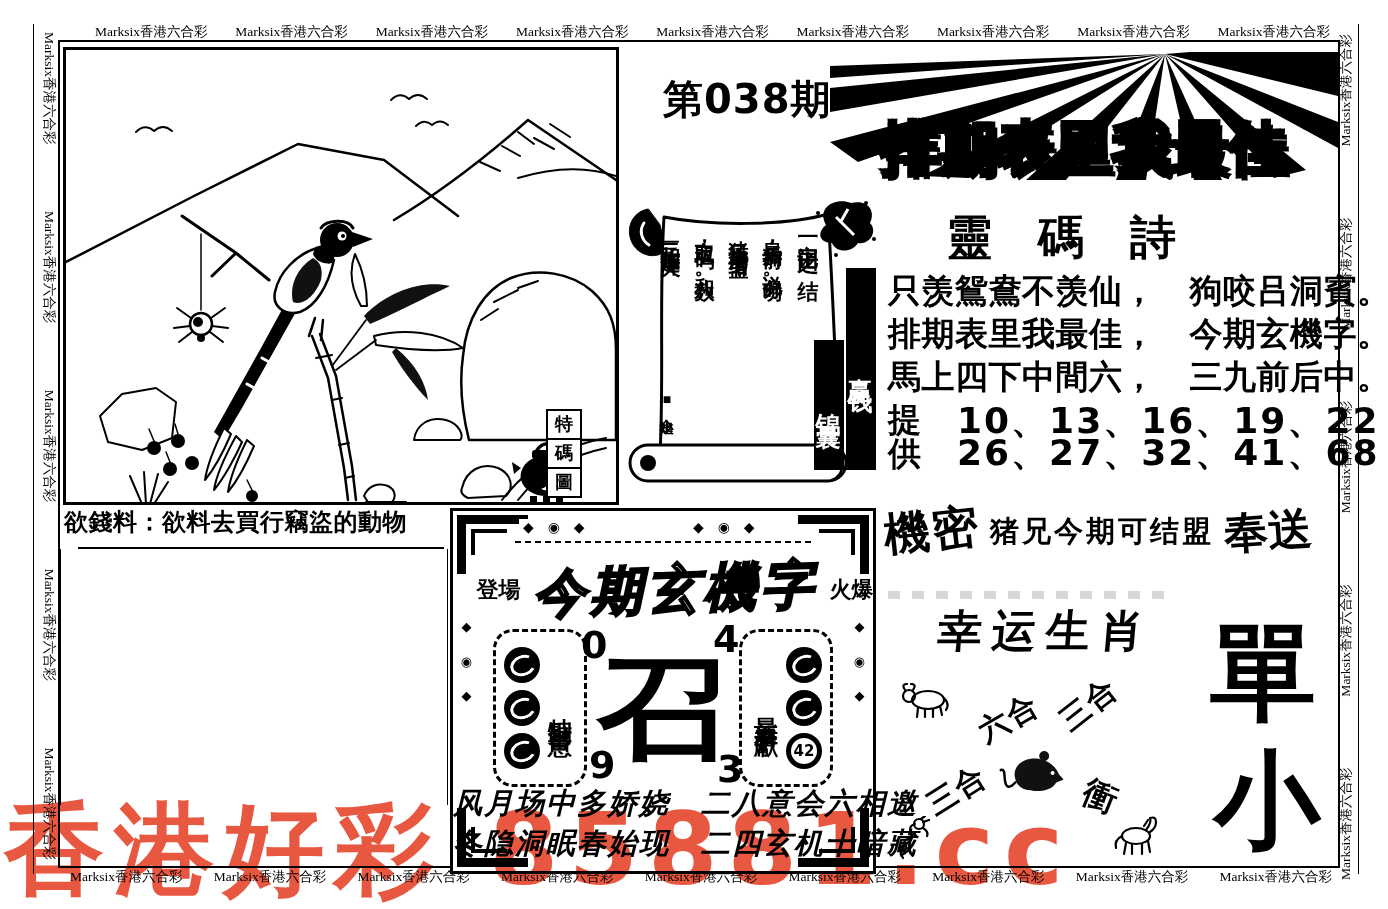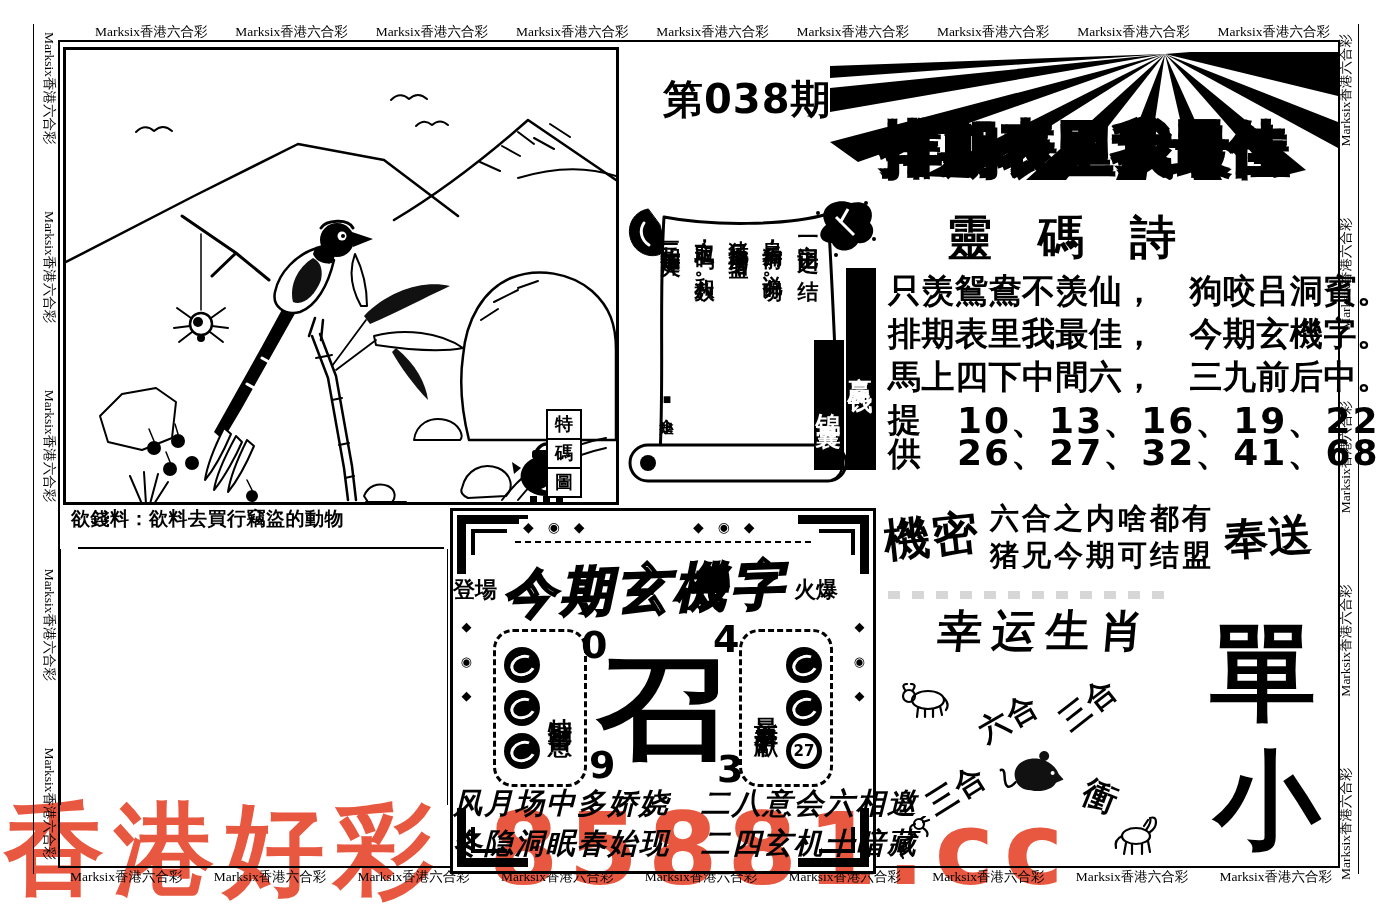--- a/index.html
+++ b/index.html
@@ -20,21 +20,21 @@
 
   
   .pic-box{position:absolute;left:63px;top:47px;width:550px;height:452px;border:3px solid #000;background:#fff;}
   .scene{width:100%;height:100%;}
   .tm-label{position:absolute;right:34px;bottom:4px;width:36px;}
   .tm-cell{width:32px;height:27px;border:2px solid #000;background:#fff;
            font:900 18px "Liberation Serif",serif;text-align:center;line-height:27px;margin-top:-2px;}
 
   
   .money-tip{position:absolute;left:64px;top:506px;font-family:"DejaVu Sans",sans-serif;
-             font-weight:900;font-size:19px;white-space:nowrap;letter-spacing:0.5px;margin-left:7px;}
+             font-weight:900;font-size:24px;white-space:nowrap;letter-spacing:0.5px;}
   .tip-rule{position:absolute;left:78px;top:547px;width:366px;height:7px;background:#000;}
   .tip-block{position:absolute;left:64px;top:551px;width:18px;height:48px;background:#000;}
   .empty-box{position:absolute;left:60px;top:549px;width:386px;height:256px;
              border-left:1px solid #000;border-right:1px solid #000;background:#fff;}
 
   
   .issue{position:absolute;left:663px;top:72px;font:900 40px "DejaVu Sans",sans-serif;letter-spacing:1px;}
   .banner-title{position:absolute;left:830px;top:52px;width:508px;height:132px;}
   .banner-title svg{position:absolute;left:0;top:0;width:100%;height:100%;}
   .banner-title .t{position:absolute;left:0;bottom:-4px;width:100%;text-align:center;
@@ -109,22 +109,22 @@
   .orn-tr{right:4px;top:4px;transform:scaleX(-1);}
   .orn-bl{left:4px;bottom:4px;transform:scaleY(-1);}
   .orn-br{right:4px;bottom:4px;transform:scale(-1,-1);}
   .top-dash{position:absolute;left:62px;top:30px;width:296px;border-top:2px dashed #000;}
   .cluster{position:absolute;top:8px;font-size:14px;letter-spacing:5px;background:#fff;padding:0 4px;}
   .cluster::before{content:"◆ ◉ ◆";}
   .cl{left:66px;} .cr{left:236px;}
   .side-orn{position:absolute;top:108px;font-size:13px;writing-mode:vertical-rl;letter-spacing:8px;}
   .side-orn::before{content:"◆ ◉ ◆";}
   .so-l{left:6px;} .so-r{right:6px;}
-  .m-head{position:absolute;left:0;top:44px;width:100%;display:flex;justify-content:flex-start;
-          align-items:center;gap:6px;}
+  .m-head{position:absolute;left:0;top:44px;width:100%;display:flex;justify-content:center;
+          align-items:center;gap:12px;padding-left:12px;}
   .m-small{font:900 22px "DejaVu Sans",sans-serif;}
   .m-title{font:900 52px "DejaVu Serif",serif;font-style:italic;color:#fff;
            -webkit-text-stroke:2.5px #000;letter-spacing:5px;transform:rotate(-2deg);white-space:nowrap;}
   .m-mid{position:absolute;left:0;top:118px;width:100%;height:160px;}
   .panel{position:absolute;top:0;width:88px;height:152px;border:3px dashed #000;border-radius:20px;
          display:flex;align-items:center;justify-content:center;gap:4px;background:#fff;}
   .p-left{left:40px;} .p-right{right:40px;}
   .circ-col{display:flex;flex-direction:column;gap:7px;}
   .mcircle{width:36px;height:36px;border-radius:50%;background:#000;position:relative;overflow:hidden;}
   .mcircle::before{content:"";position:absolute;left:6px;top:8px;width:20px;height:15px;
@@ -341,21 +341,20 @@
       <div class="nums">
         <div>10、13、16、19、22</div>
         <div>26、27、32、41、68</div>
       </div>
     </div>
   </div>
 
   <div class="secret">
     <div class="seal">機密</div>
     <div class="mid">
-      <div>六合之内啥都有</div>
       <div>猪兄今期可结盟</div>
     </div>
     <div class="gift">奉送</div>
   </div>
   <div class="residue"></div>
 
   <div class="lucky-title">幸运生肖</div>
   <div class="lucky-field">
     <svg class="animal an-ox" width="52" height="36" viewBox="0 0 52 36">
       <g class="ink" stroke-width="2.2">
@@ -422,21 +421,21 @@
       <div class="m-num n0">0</div>
       <div class="m-num n4">4</div>
       <div class="m-char">召</div>
       <div class="m-num n9">9</div>
       <div class="m-num n3">3</div>
       <div class="panel p-right">
         <div class="vlabel"><span>最</span><span>新</span><span>奉</span><span>獻</span></div>
         <div class="circ-col">
           <div class="mcircle"></div>
           <div class="mcircle"></div>
-          <div class="mcircle val">27</div>
+          <div class="mcircle val">42</div>
         </div>
       </div>
     </div>
     <div class="m-verse">
       <div>风月场中多娇娆　二八意会六相邀</div>
       <div>冬隐洞眠春始现　二四玄机十暗藏</div>
     </div>
   </div>
 
   <div class="watermark" style="color: rgb(232, 87, 63);">香港好彩 85881.cc</div>

